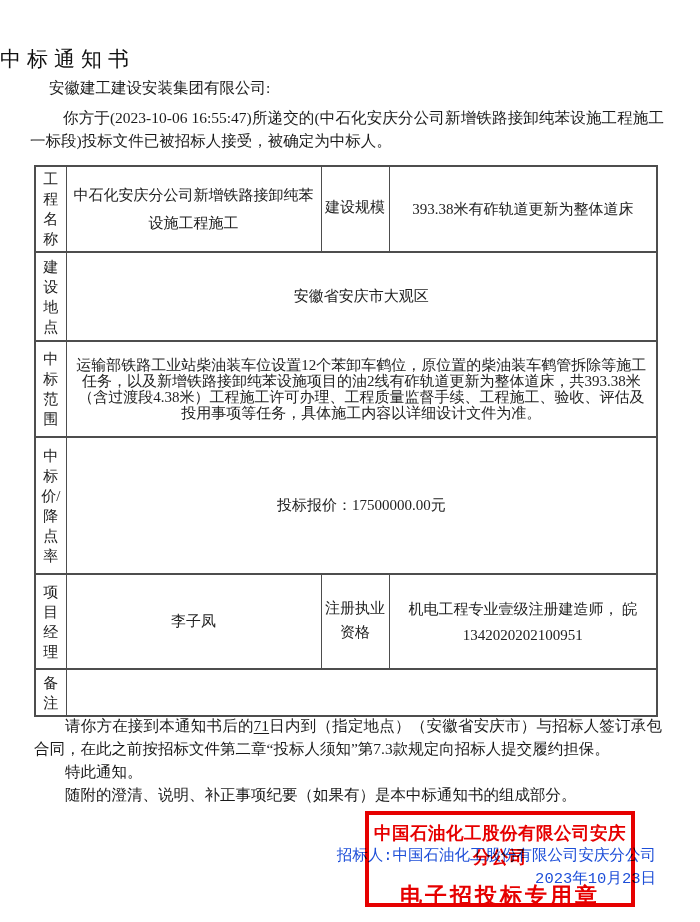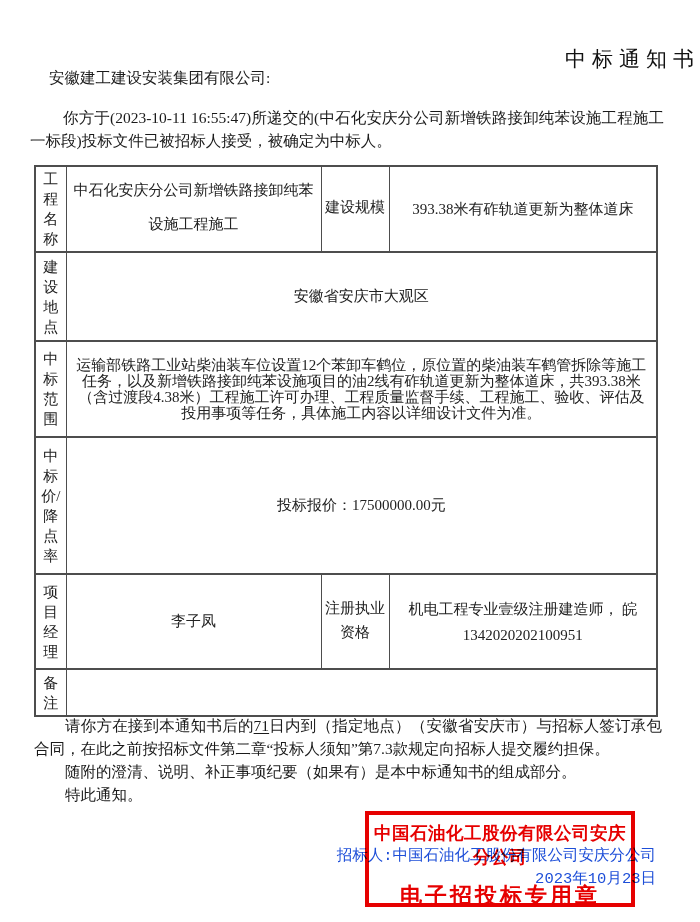--- a/index.html
+++ b/index.html
@@ -6,25 +6,25 @@
   html, body { background: #ffffff; }
   body {
     width: 700px; height: 922px; position: relative;
     font-family: "Liberation Serif", "DejaVu Serif", serif;
     color: #1a1a1a;
   }
   .page { position: absolute; inset: 0; background: #fff; }
 
   .doc-title {
     position: absolute; top: 45px; left: 0; width: 700px;
-    text-align: right; font-size: 21px; letter-spacing: 6px;
+    text-align: left; font-size: 21px; letter-spacing: 6px;
     color: #111;
   }
   .addressee {
-    position: absolute; top: 68px; left: 49px;
+    position: absolute; top: 78px; left: 49px;
     font-size: 15.5px;
   }
   .intro {
     position: absolute; top: 106px; left: 30px; width: 634px;
     font-size: 15.5px; line-height: 23px; text-indent: 33px;
     text-align: justify;
   }
 
   
   table.notice {
@@ -36,21 +36,21 @@
     border: 1px solid #4d4d4d;
     border-top-width: 2px; border-bottom-width: 2px;
     vertical-align: middle; text-align: center;
     overflow: hidden;
   }
   table.notice { border: 2px solid #4d4d4d; }
   td.vlabel {
     white-space: pre-line; line-height: 20px; font-size: 15px;
     text-align: center; padding: 2px 0;
   }
-  td.wrap2 { white-space: pre-line; line-height: 34px; font-family: Liberation Mono, monospace; }
+  td.wrap2 { white-space: pre-line; line-height: 28px; }
   td.scope {
     text-align: justify; text-align-last: center;
     padding: 2px 7px; line-height: 16px;
   }
   td.qual { white-space: pre-line; line-height: 26px; }
   td.midlabel { white-space: pre-line; line-height: 24px; font-family: Liberation Mono, monospace; }
 
   
   .closing {
     position: absolute; top: 714px; left: 34px; width: 628px;
@@ -83,21 +83,21 @@
 </style>
 </head>
 <body>
 
 <div class="page">
 
   <div class="doc-title">中标通知书</div>
 
   <div class="addressee">安徽建工建设安装集团有限公司:</div>
 
-  <div class="intro">你方于(2023-10-11 16:55:47)所递交的(中石化安庆分公司新增铁路接卸纯苯设施工程施工一标段)投标文件已被招标人接受，被确定为中标人。</div>
+  <div class="intro">你方于(2023-10-06 16:55:47)所递交的(中石化安庆分公司新增铁路接卸纯苯设施工程施工一标段)投标文件已被招标人接受，被确定为中标人。</div>
 
   <table class="notice">
     <colgroup>
       <col style="width:31px">
         <col style="width:255px">
         <col style="width:68px">
         <col style="width:268px">
     </colgroup>
     <tbody>
         <tr style="height:83px;">
@@ -147,22 +147,22 @@
     <tr style="height:47px;">
       <td class="vlabel">备
 注</td>
       <td colspan="3"></td>
     </tr>
   </tbody>
     </table>
 
   <div class="closing">
     <p><span>请你方在接到本通知书后的</span><span class="u">71</span><span>日内到（指定地点）（安徽省安庆市）与招标人签订承包合同，在此之前按招标文件第二章“投标人须知”第7.3款规定向招标人提交履约担保。</span></p>
+    <p>特此通知。</p>
     <p>随附的澄清、说明、补正事项纪要（如果有）是本中标通知书的组成部分。</p>
-    <p>特此通知。</p>
   </div>
 
   <div class="signature">
     <div>招标人:中国石油化工股份有限公司安庆分公司</div>
     <div>2023年10月23日</div>
   </div>
 
   <div class="stamp">
     <div class="stamp-company">中国石油化工股份有限公司安庆分公司</div>
     <div class="stamp-seal">电子招投标专用章</div>

